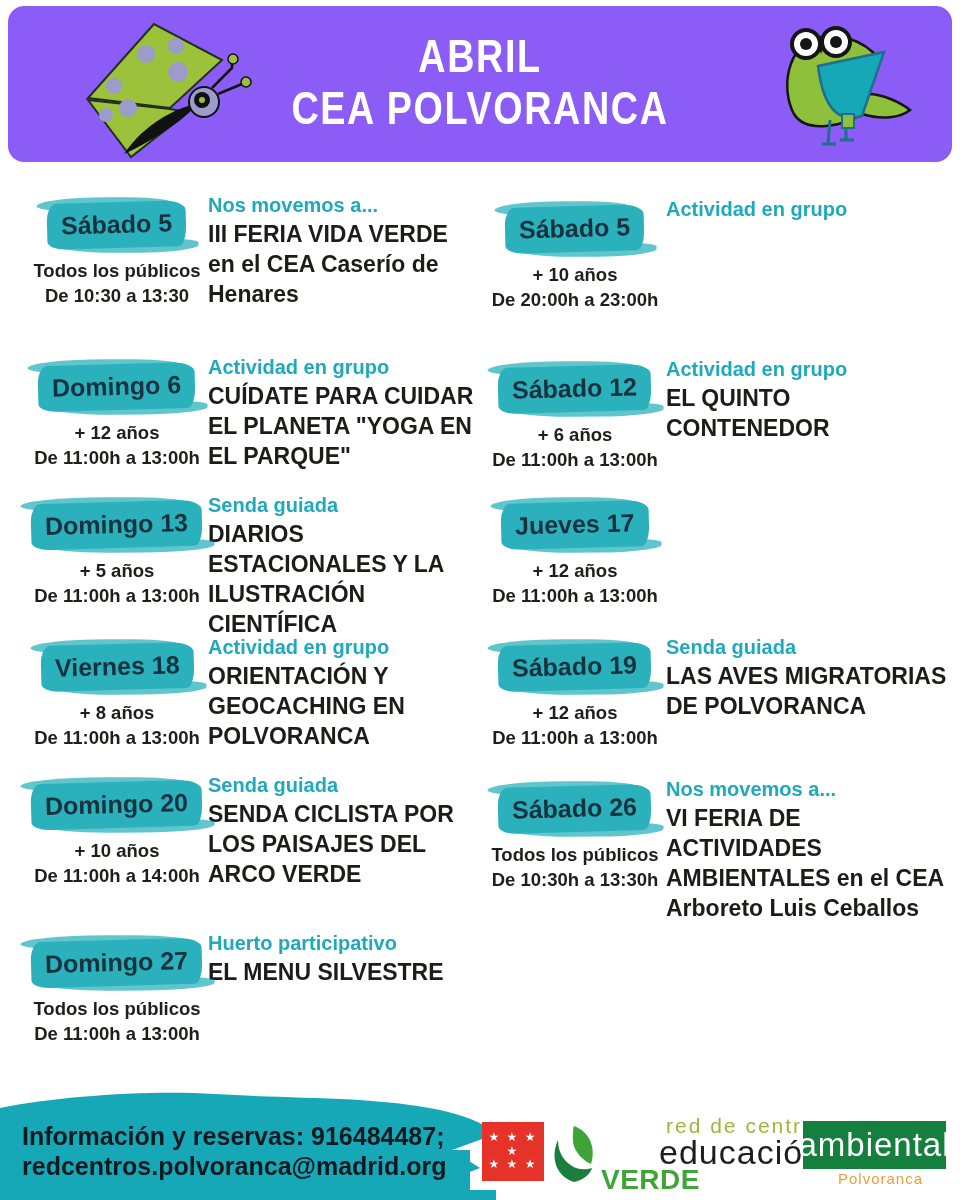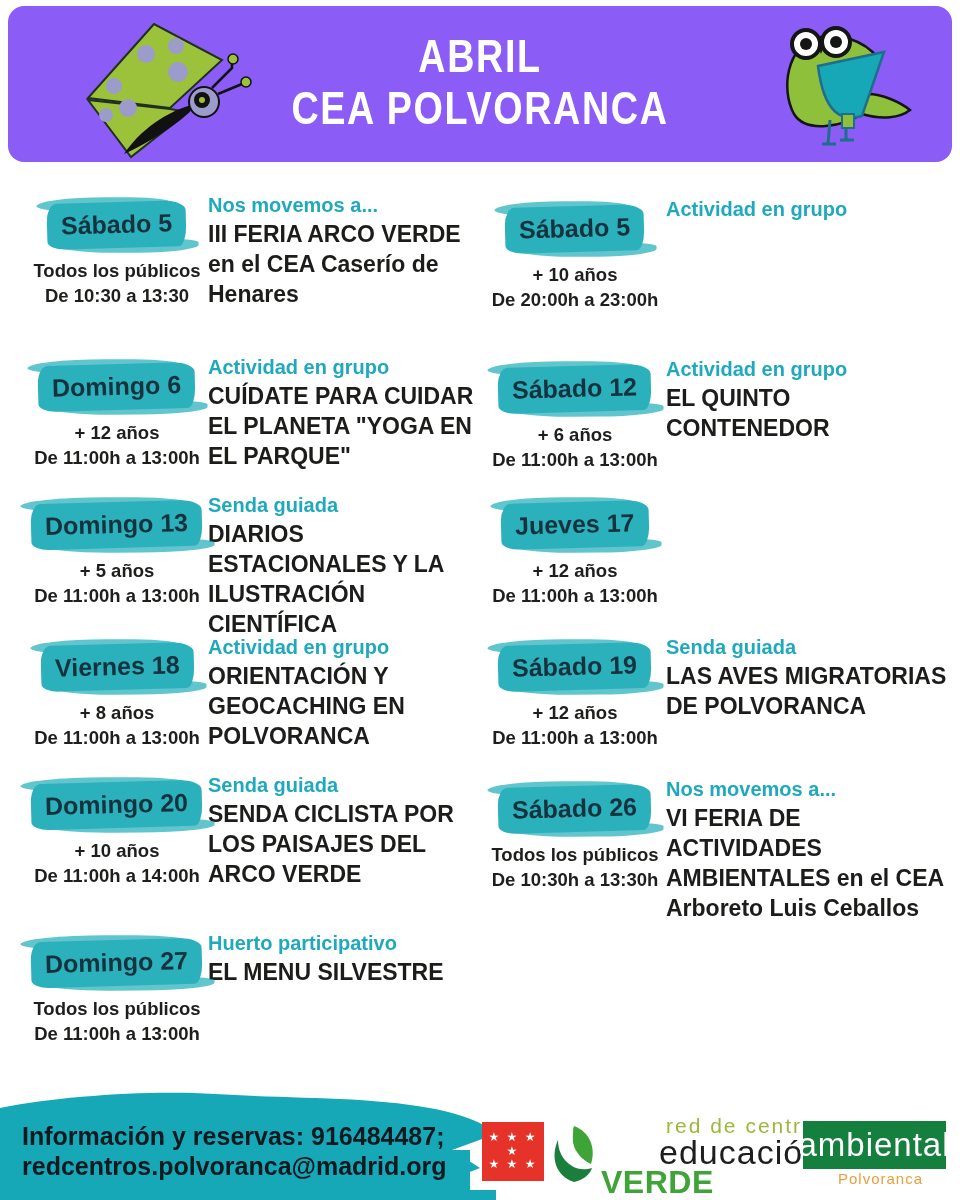--- a/index.html
+++ b/index.html
@@ -49,21 +49,21 @@
 
   
   .contact-bubble{position:absolute;left:0;top:1090px;width:496px;height:110px;}
   .contact-text{position:absolute;left:22px;top:1121px;width:450px;color:#0E1A20;
     font-size:25px;font-weight:bold;line-height:1.2;}
   .flag{position:absolute;left:482px;top:1122px;width:62px;height:59px;background:#E63329;
     display:flex;flex-direction:column;align-items:center;justify-content:center;}
   .flag .stars{color:#ffffff;font-size:12px;line-height:1.15;letter-spacing:2px;text-align:center;}
   .arco-leaf{position:absolute;left:548px;top:1124px;}
   .arco-line1{position:absolute;left:597px;top:1202px;font-size:28px;font-weight:bold;color:#1B7E3C;letter-spacing:.5px;}
-  .arco-line2{position:absolute;left:601px;top:1164px;font-size:32px;font-weight:bold;color:#3FA437;letter-spacing:.5px;}
+  .arco-line2{position:absolute;left:601px;top:1164px;font-size:28px;font-weight:bold;color:#3FA437;letter-spacing:.5px;}
   .net-top{position:absolute;left:666px;top:1114px;font-size:21px;color:#9CB83B;letter-spacing:2px;}
   .net-mid{position:absolute;left:659px;top:1133px;font-size:34px;color:#1E1E1E;letter-spacing:1px;}
   .net-badge{position:absolute;left:803px;top:1121px;width:143px;height:48px;background:#15803d;
     color:#ffffff;font-size:33px;letter-spacing:1px;display:flex;align-items:center;justify-content:center;}
   .net-sub{position:absolute;left:838px;top:1170px;font-size:15px;color:#EE9D3C;letter-spacing:1px;}
 </style>
 </head>
 <body>
 
 <div class="poster">
@@ -109,21 +109,21 @@
 
   <section class="col col-left">
     <article class="event">
       <div class="event-meta">
         <div class="date-badge"><span>Sábado 5</span></div>
         <div class="audience">Todos los públicos</div>
         <div class="time">De 10:30 a 13:30</div>
       </div>
       <div class="event-body">
         <div class="category">Nos movemos a...</div>
-        <h3 class="title">III FERIA ARCO VERDE en el CEA Caserío de Henares</h3>
+        <h3 class="title">III FERIA VIDA VERDE en el CEA Caserío de Henares</h3>
       </div>
     </article>
 
     <article class="event">
       <div class="event-meta">
         <div class="date-badge"><span>Domingo 6</span></div>
         <div class="audience">+ 12 años</div>
         <div class="time">De 11:00h a 13:00h</div>
       </div>
       <div class="event-body">

